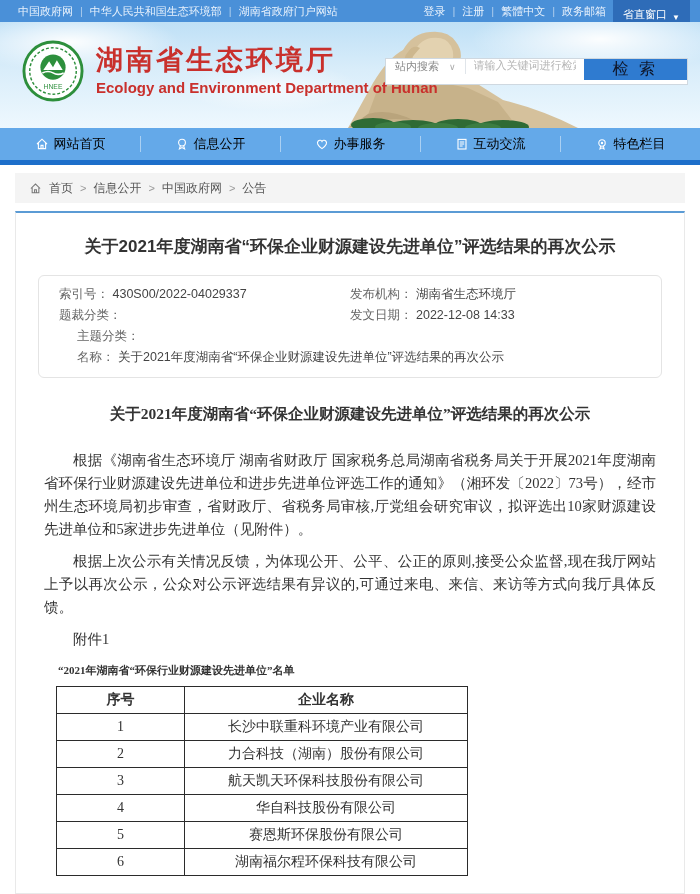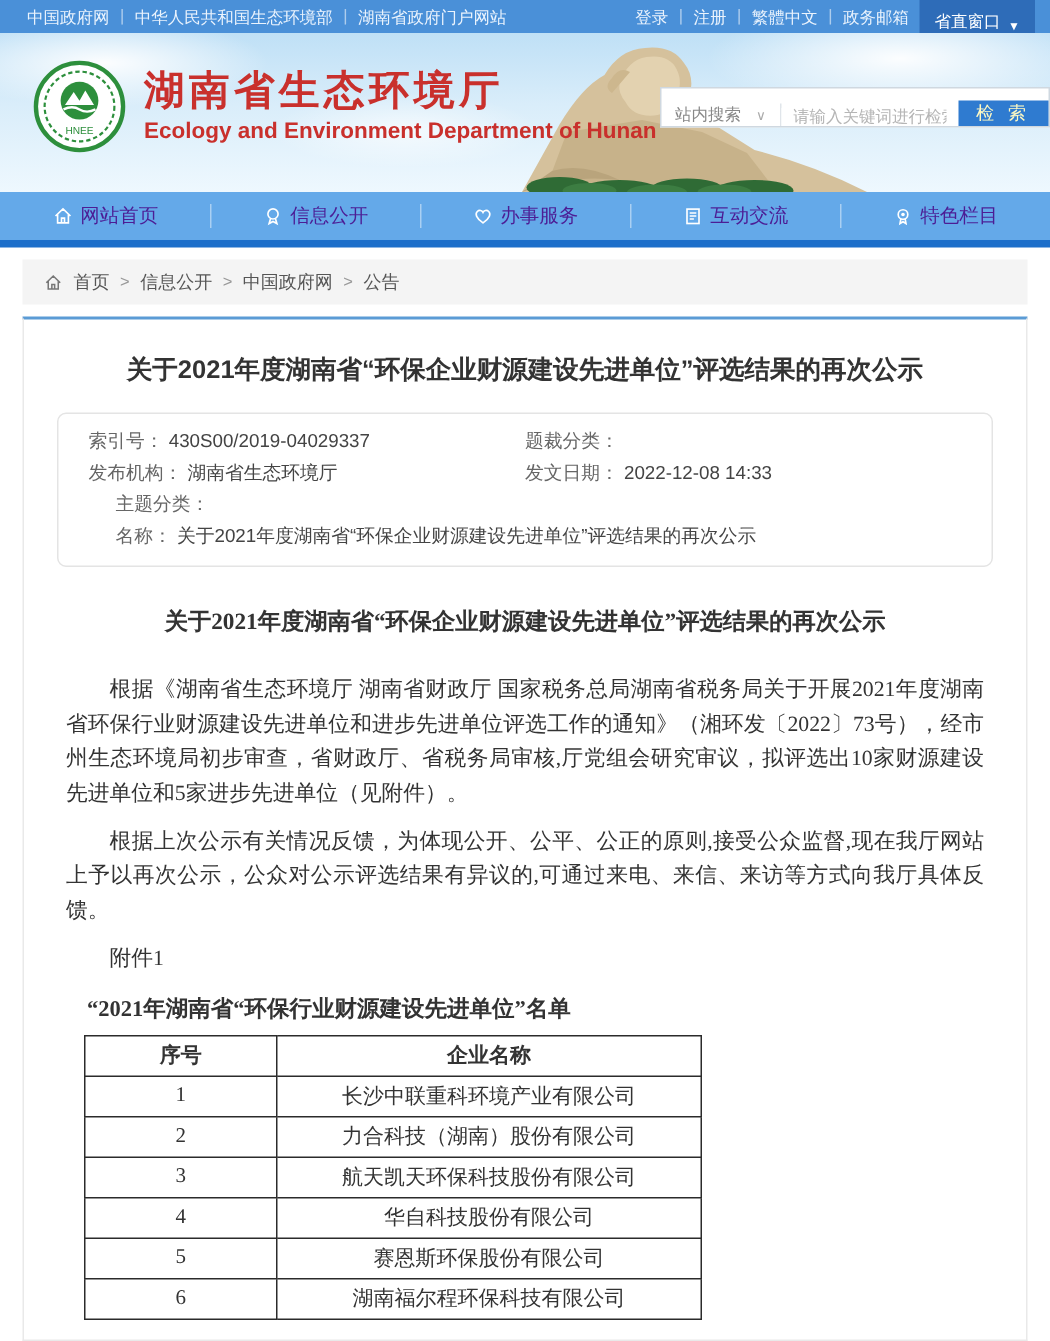--- a/index.html
+++ b/index.html
@@ -18,30 +18,30 @@
   .header { position:relative; height:106px; background:linear-gradient(180deg,#bfe0f6 0%,#d9edfa 45%,#eef8fe 100%); overflow:hidden; }
   .cloud { position:absolute; background:radial-gradient(ellipse at center, rgba(255,255,255,.95), rgba(255,255,255,0) 70%); border-radius:50%; }
   .c1 { width:220px; height:60px; left:-40px; top:-10px; }
   .c2 { width:260px; height:70px; right:-30px; top:-18px; }
   .c3 { width:180px; height:50px; left:180px; top:40px; opacity:.7; }
   .brand { position:absolute; left:22px; top:18px; display:flex; align-items:center; gap:12px; }
   .logo-svg { width:62px; height:62px; }
   .site-name { font-size:27px; font-weight:700; color:#c9302c; letter-spacing:3px; line-height:1.1; }
   .site-name-en { font-size:15px; font-weight:700; color:#c9302c; margin-top:3px; }
   .statue { position:absolute; left:318px; bottom:0; width:290px; height:100px; }
-  .searchbox { position:absolute; right:0; top:36px; display:flex; align-items:flex-end; height:27px; background:#fff; border:1px solid #cfd8e0; }
+  .searchbox { position:absolute; right:12px; top:36px; display:flex; align-items:flex-start; height:27px; background:#fff; border:1px solid #cfd8e0; }
   .scope { display:flex; align-items:center; gap:10px; padding:0 9px; font-size:11px; color:#888; border-right:1px solid #e0e5ea; cursor:pointer; white-space:nowrap; }
   .scope .v { font-size:9px; color:#aaa; }
   .searchbox input { border:none; outline:none; width:118px; padding:0 8px; font-size:11px; color:#333; font-family:inherit; }
   .searchbox input::placeholder { color:#b5b5b5; }
-  .search-btn { background:#2f7bd0; color:#fef9c3; border:none; font-size:12px; padding:0 12px; cursor:pointer; letter-spacing:3px; font-family:inherit; white-space:nowrap; }
+  .search-btn { background:#2f7bd0; color:#0f172a; border:none; font-size:16px; padding:0 29px; cursor:pointer; letter-spacing:3px; font-family:inherit; white-space:nowrap; }
 
   
   .nav { height:32px; background:#64a9e9; display:flex; }
-  .nav-item { flex:1; display:flex; align-items:center; justify-content:center; gap:5px; color:#4c1d95; font-size:13px; cursor:pointer; position:relative; }
+  .nav-item { flex:1; display:flex; align-items:center; justify-content:center; gap:5px; color:#000000; font-size:13px; cursor:pointer; position:relative; }
   .nav-item + .nav-item::before { content:""; position:absolute; left:0; top:8px; bottom:8px; width:1px; background:rgba(255,255,255,.45); }
   .nav-icon { display:flex; align-items:center; }
   .nav-strip { height:5px; background:#1d6fca; }
 
   
   .breadcrumb-bar { margin:8px 15px 0 15px; height:30px; background:#f4f4f4; display:flex; align-items:center; gap:7px; padding:0 14px; font-size:12px; color:#555; }
   .crumb { cursor:pointer; }
   .crumb-sep { color:#999; font-size:11px; }
 
   
@@ -50,21 +50,21 @@
   .meta-box { margin:0 22px; border:1px solid #e4e4e4; border-radius:6px; padding:9px 20px 10px 20px; display:grid; grid-template-columns:1fr 1fr; font-size:12.5px; color:#555; row-gap:2px; }
   .meta-cell { line-height:19px; white-space:nowrap; overflow:hidden; }
   .meta-cell.full { grid-column:1 / -1;margin-left:18px; }
   .meta-label { color:#666; }
   .meta-value { color:#444; }
 
   .article-body { font-family:"Liberation Serif", serif; color:#333; padding:0 28px; }
   .body-title { text-align:center; font-size:15.5px; font-weight:600; margin:26px 0 24px 0; }
   .article-body p { font-size:14.5px; line-height:23px; text-indent:2em; margin:9px 0; text-align:justify; }
   .attach { font-weight:400; }
-  .table-title { font-size:15px; font-weight:700; margin:12px 0 8px 14px; }
+  .table-title { font-size:11px; font-weight:700; margin:12px 0 8px 14px; }
   .table-wrap { position:relative; margin-left:12px; width:412px; }
   table.award { border-collapse:collapse; width:412px; font-size:14px; }
   table.award th, table.award td { border:1px solid #2b2b2b; text-align:center; height:27px; padding:1px 4px; }
   table.award th { font-weight:700; }
   table.award td:first-child { width:128px; }
 </style>
 </head>
 <body>
 
 <div class="page">
@@ -203,23 +203,23 @@
         <span class="crumb">中国政府网</span>
         <span class="crumb-sep">&gt;</span>
         <span class="crumb">公告</span>
       </span>
   </div>
 
   <div class="content">
     <h1 class="page-title">关于2021年度湖南省“环保企业财源建设先进单位”评选结果的再次公示</h1>
 
     <div class="meta-box">
-      <div class="meta-cell"><span class="meta-label">索引号：</span> <span class="meta-value">430S00/2019-04029337</span></div>
+      <div class="meta-cell"><span class="meta-label">索引号：</span> <span class="meta-value">430S00/2022-04029337</span></div>
+      <div class="meta-cell"><span class="meta-label">发布机构：</span> <span class="meta-value">湖南省生态环境厅</span></div>
       <div class="meta-cell"><span class="meta-label">题裁分类：</span> <span class="meta-value"></span></div>
-      <div class="meta-cell"><span class="meta-label">发布机构：</span> <span class="meta-value">湖南省生态环境厅</span></div>
       <div class="meta-cell"><span class="meta-label">发文日期：</span> <span class="meta-value">2022-12-08 14:33</span></div>
       <div class="meta-cell full"><span class="meta-label">主题分类：</span> <span class="meta-value"></span></div>
       <div class="meta-cell full"><span class="meta-label">名称：</span> <span class="meta-value">关于2021年度湖南省“环保企业财源建设先进单位”评选结果的再次公示</span></div>
     </div>
 
     <div class="article-body">
       <div class="body-title">关于2021年度湖南省“环保企业财源建设先进单位”评选结果的再次公示</div>
       <p>根据《湖南省生态环境厅 湖南省财政厅 国家税务总局湖南省税务局关于开展2021年度湖南省环保行业财源建设先进单位和进步先进单位评选工作的通知》（湘环发〔2022〕73号），经市州生态环境局初步审查，省财政厅、省税务局审核,厅党组会研究审议，拟评选出10家财源建设先进单位和5家进步先进单位（见附件）。</p>
       <p>根据上次公示有关情况反馈，为体现公开、公平、公正的原则,接受公众监督,现在我厅网站上予以再次公示，公众对公示评选结果有异议的,可通过来电、来信、来访等方式向我厅具体反馈。</p>
       <p class="attach">附件1</p>

